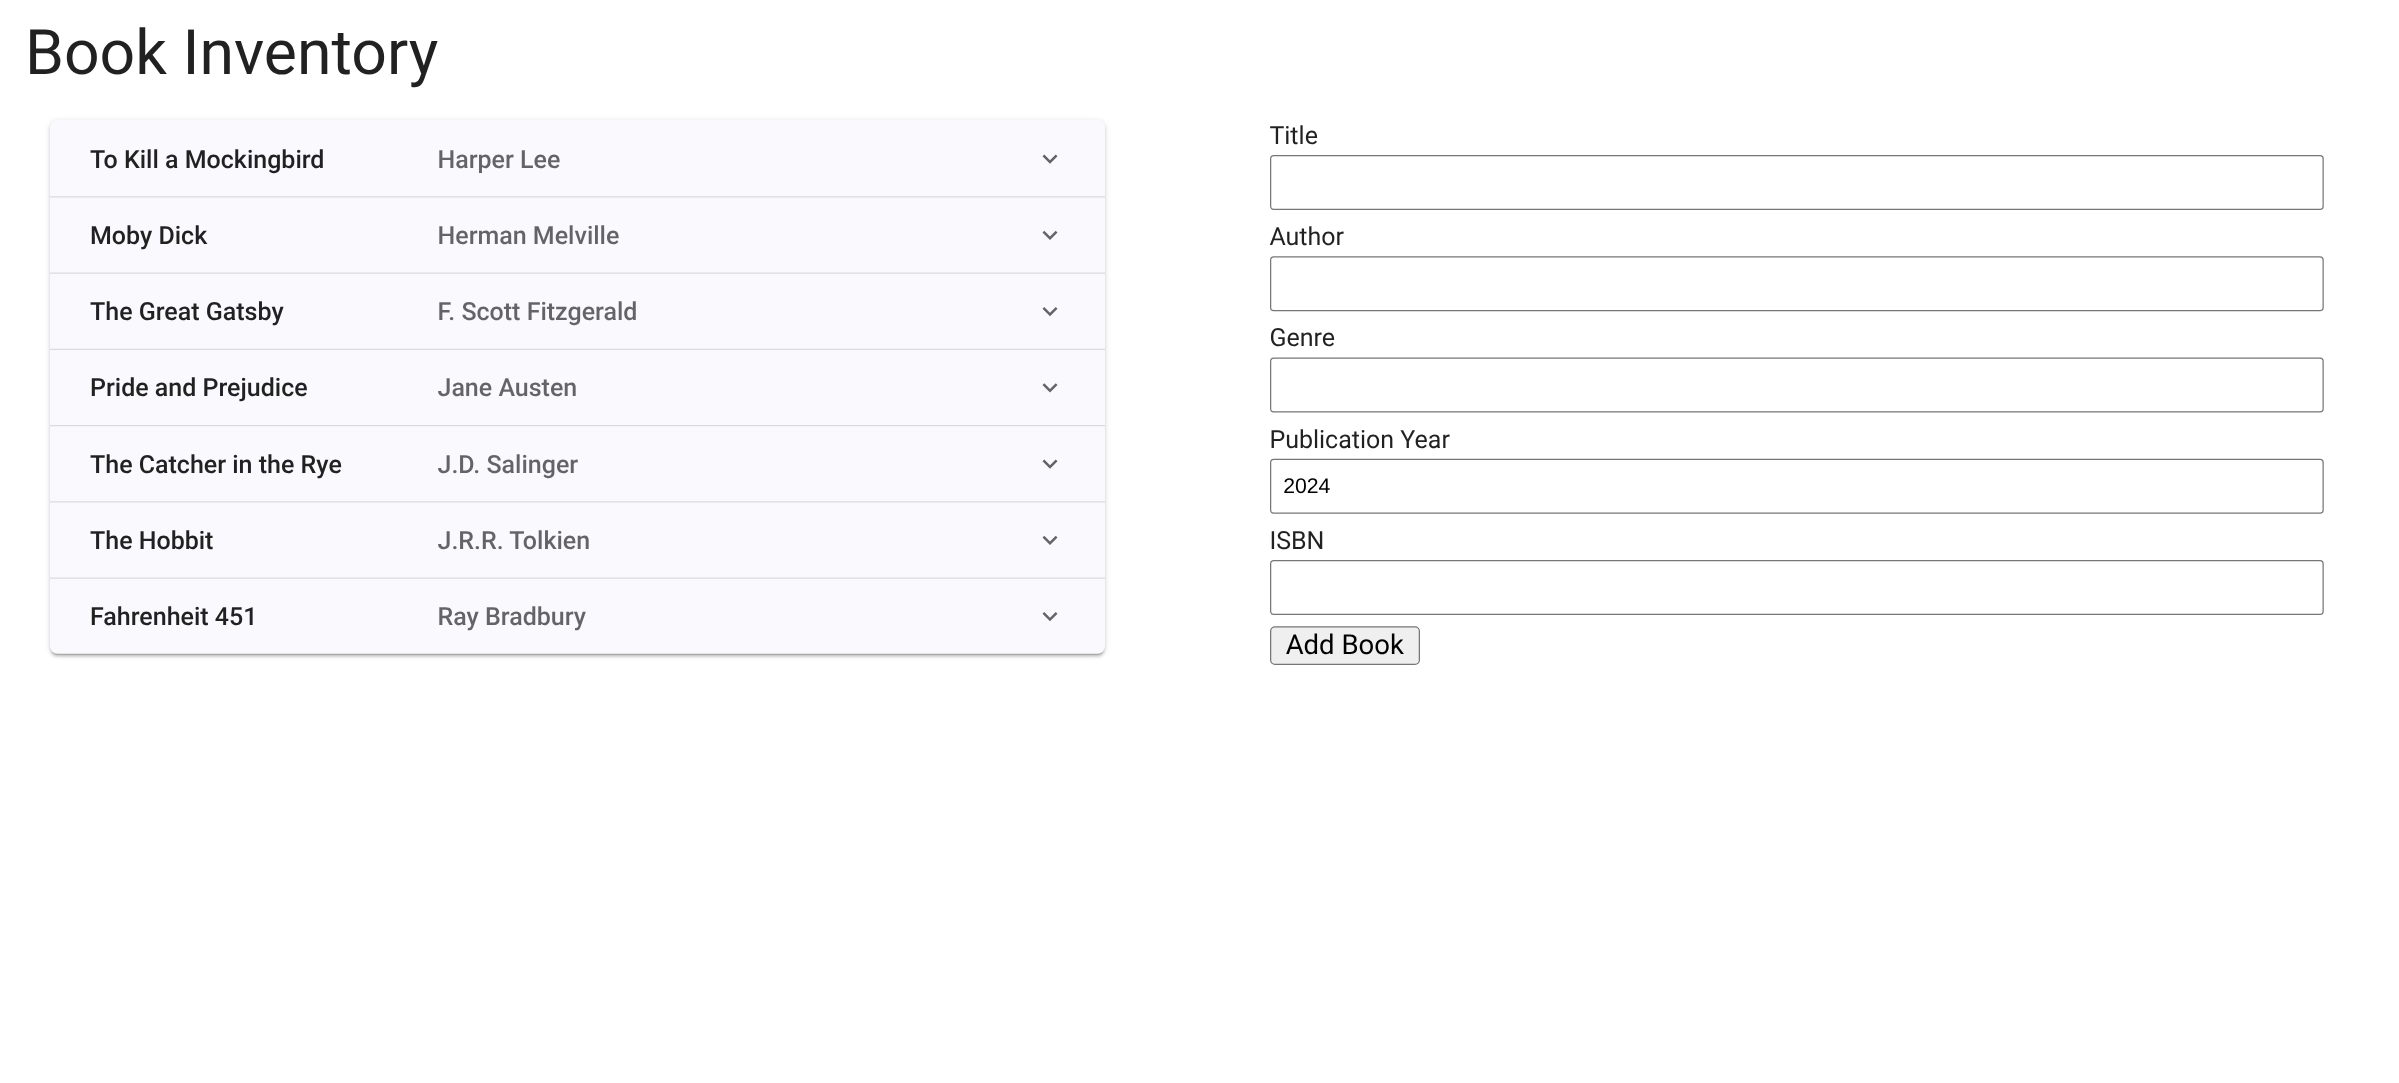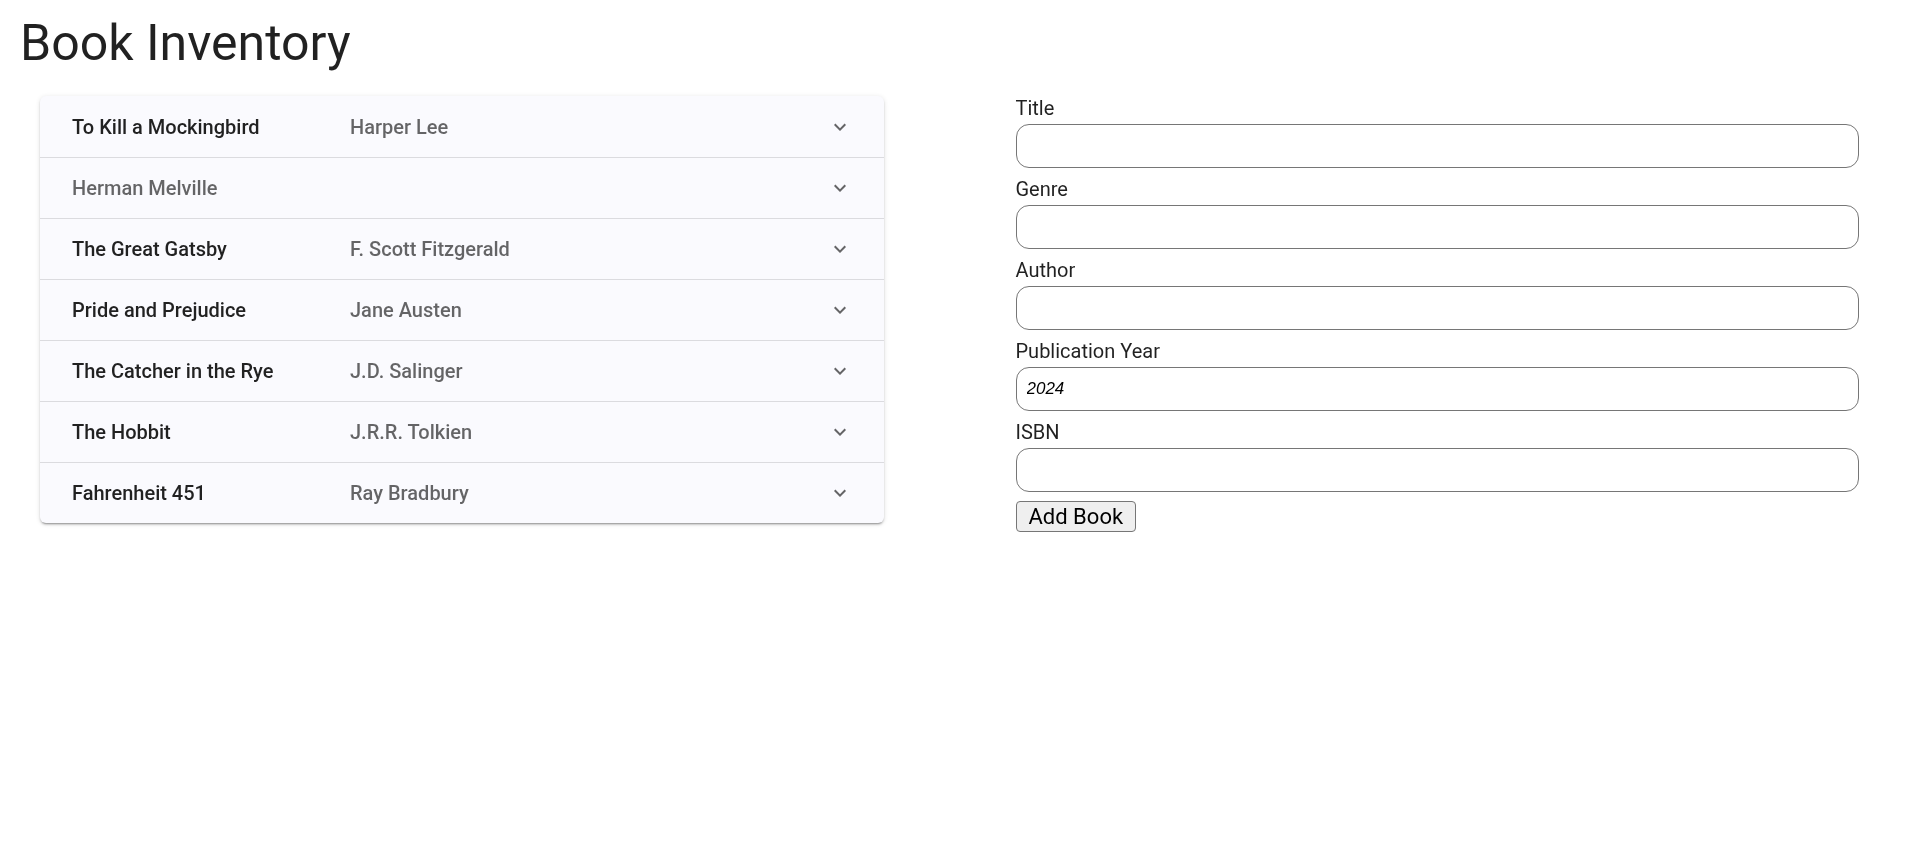--- a/index.html
+++ b/index.html
@@ -80,23 +80,22 @@
     color: rgba(0,0,0,0.87);
     margin-bottom: 4px;
   }
   .form-field input {
     width: 100%;
     height: 44px;
     font-size: 17px;
     font-family: Arial, sans-serif;
     padding: 4px 10px;
     border: 1px solid #767676;
-    border-radius: 13px;
+    border-radius: 3px;
     background: #fff;
-    font-style: italic;
   }
 
   button.add-book {
     font-size: 22px;
     font-family: inherit;
     padding: 2px 12px;
     border: 1px solid #767676;
     border-radius: 4px;
     background: #efefef;
     cursor: pointer;
@@ -115,20 +114,21 @@
     <div class="row">
           <span class="title-cell">To Kill a Mockingbird</span>
           <span class="author-cell">Harper Lee</span>
           <span class="chevron">
             <svg viewBox="0 0 24 24" fill="currentColor">
               <path d="M7.41 8.59 12 13.17l4.59-4.58L18 10l-6 6-6-6 1.41-1.41z"></path>
             </svg>
           </span>
         </div>
         <div class="row">
+          <span class="title-cell">Moby Dick</span>
           <span class="author-cell">Herman Melville</span>
           <span class="chevron">
             <svg viewBox="0 0 24 24" fill="currentColor">
               <path d="M7.41 8.59 12 13.17l4.59-4.58L18 10l-6 6-6-6 1.41-1.41z"></path>
             </svg>
           </span>
         </div>
         <div class="row">
           <span class="title-cell">The Great Gatsby</span>
           <span class="author-cell">F. Scott Fitzgerald</span>
@@ -178,26 +178,26 @@
   </div>
 
   <div class="right-col">
 
     <div class="form-field">
       <label>Title</label>
       <input type="text" value="" style="">
     </div>
 
     <div class="form-field">
+      <label>Author</label>
+      <input type="text" value="" style="">
+    </div>
+
+    <div class="form-field">
       <label>Genre</label>
-      <input type="text" value="" style="">
-    </div>
-
-    <div class="form-field">
-      <label>Author</label>
       <input type="text" value="" style="">
     </div>
 
     <div class="form-field">
       <label>Publication Year</label>
       <input type="number" value="2024" style="">
     </div>
 
     <div class="form-field">
       <label>ISBN</label>

